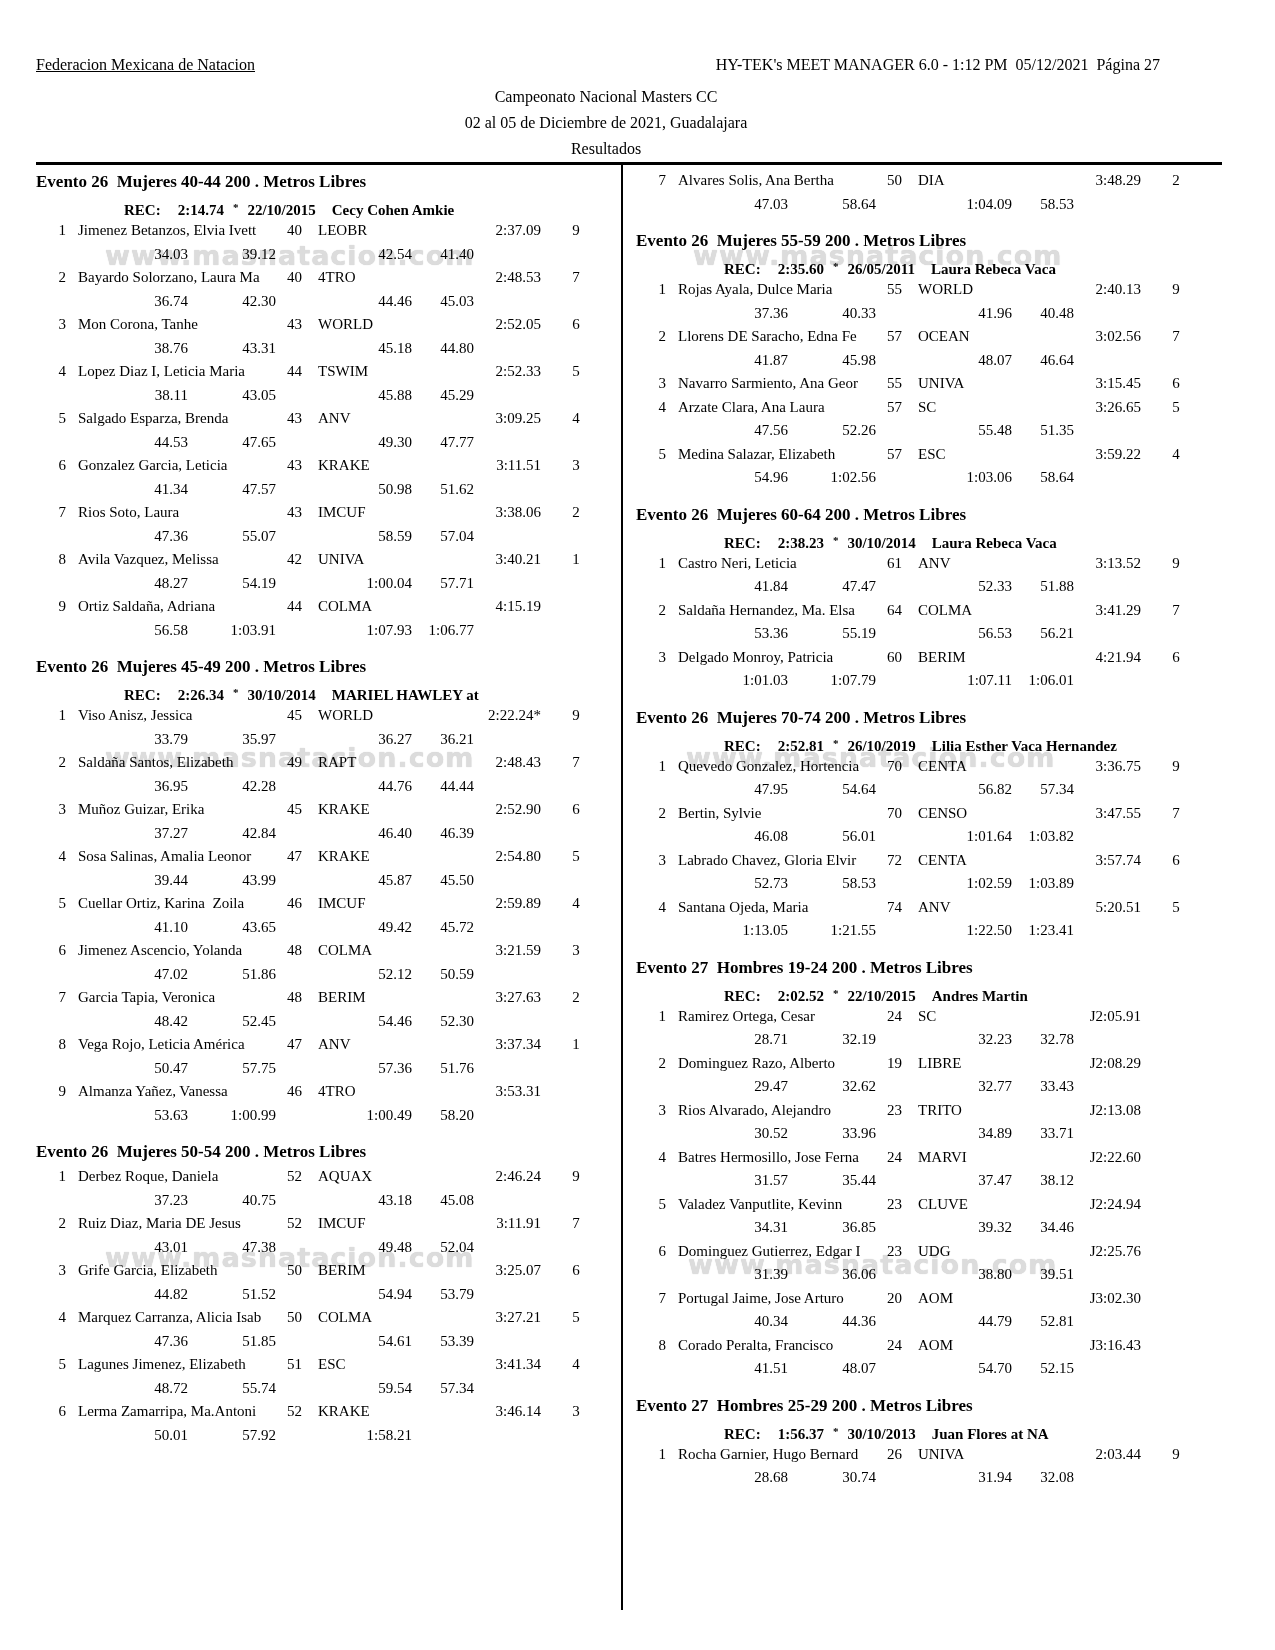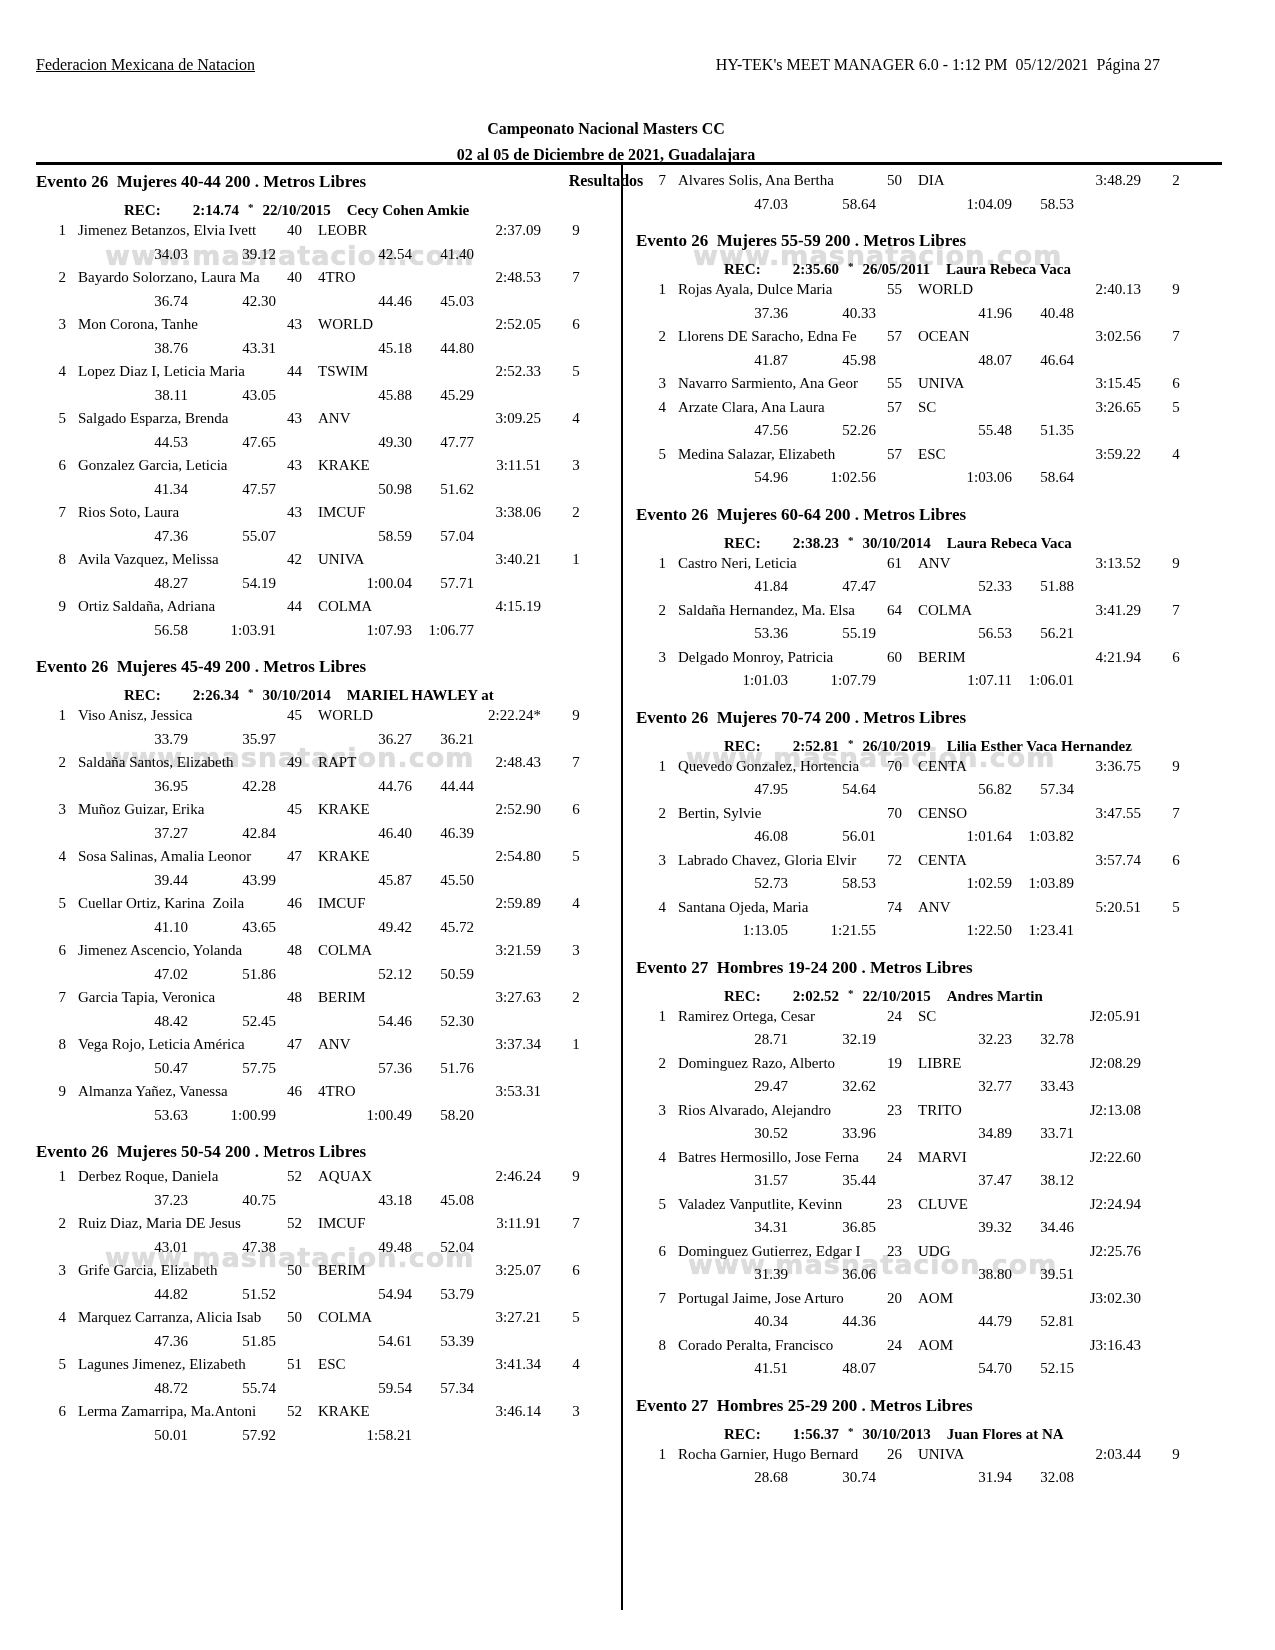--- a/index.html
+++ b/index.html
@@ -1,35 +1,35 @@
 <!DOCTYPE html>
 <html><head>
 <meta charset="utf-8">
 <style>
   html,body{margin:0;padding:0;background:#ffffff;}
   #page{position:relative;width:1275px;height:1650px;background:#ffffff;overflow:hidden;
         font-family:"Liberation Serif",serif;color:#000;}
   .hdr-left{position:absolute;left:36px;top:56px;font-size:16px;white-space:pre;text-decoration:underline;}
   .hdr-right{position:absolute;top:56px;left:0;width:1160px;text-align:right;font-size:16px;white-space:pre;}
-  .title-line{position:absolute;left:0;width:1212px;text-align:center;font-weight:bold;font-size:16px;white-space:pre;margin-top:32px;}
+  .title-line{position:absolute;left:0;width:1212px;text-align:center;font-weight:normal;font-size:16px;white-space:pre;}
   .t1{top:88px;}
   .t2{top:114px;}
   .t3{top:140px;}
   .topline{position:absolute;left:36px;top:162px;width:1186px;height:3px;background:#000;}
   .vline{position:absolute;left:621px;top:165px;width:2px;height:1445px;background:#000;}
 
   .col{position:absolute;top:166px;width:587px;font-size:15px;z-index:1;}
   .col-left{left:36px;}
   .col-right{left:636px;}
 
   .event{margin-top:12px;}
   .event.first, .event.cont{margin-top:3px;}
   .etitle{font-size:17px;font-weight:bold;height:26px;line-height:26px;white-space:pre;overflow:hidden;}
   .rec{height:24px;line-height:24px;font-weight:bold;padding-left:88px;white-space:pre;overflow:hidden;}
-  .rtime{margin-left:32px;}
+  .rtime{margin-left:17px;}
   .rstar{margin-left:9px;font-size:11px;vertical-align:4px;}
   .rdate{margin-left:9px;}
   .rholder{margin-left:16px;}
 
   .rline,.sline{position:relative;height:23.5px;line-height:23.5px;}
   .rline span,.sline span{position:absolute;top:0;display:block;}
   .rk{left:0;width:30px;text-align:right;}
   .nm{left:42px;width:205px;white-space:pre;overflow:hidden;}
   .ag{left:244px;width:22px;text-align:right;}
   .tmcode{left:282px;}

